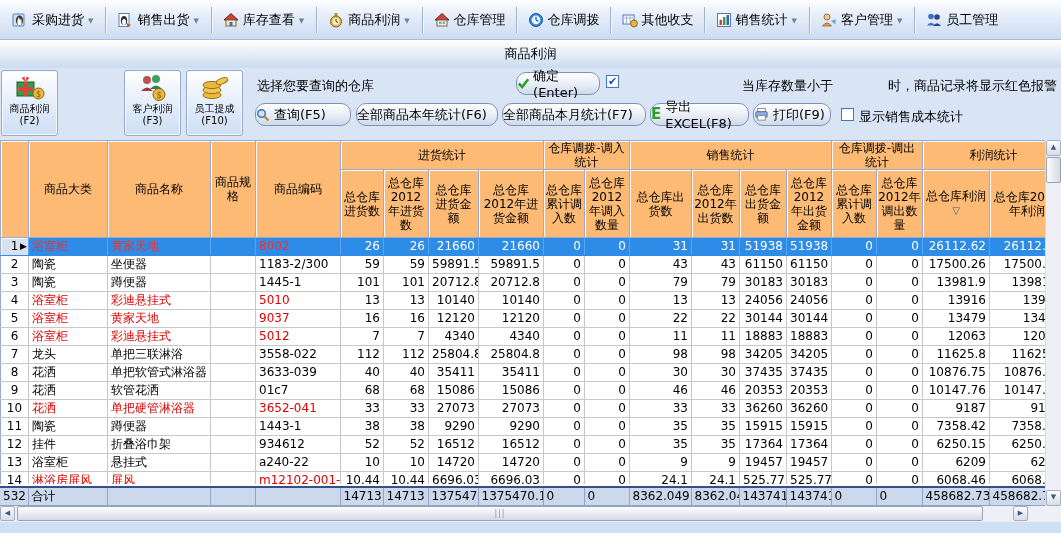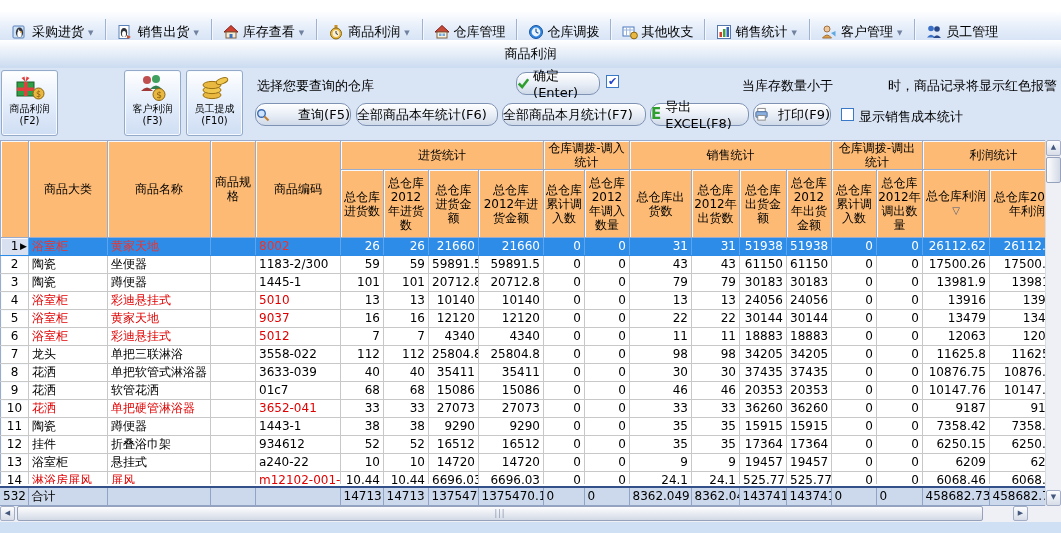--- a/index.html
+++ b/index.html
@@ -1,19 +1,19 @@
 <!DOCTYPE html>
 <html><head>
 <meta charset="utf-8">
 <style>
   html,body{margin:0;padding:0;background:#fff;}
   .app{position:relative;width:1061px;height:533px;overflow:hidden;background:#fff;
        font-family:"DejaVu Sans",sans-serif;color:#000;}
   
-  .toolbar{position:absolute;left:0;top:12px;width:1061px;height:40px;
+  .toolbar{position:absolute;left:0;top:0;width:1061px;height:40px;
     background:linear-gradient(#fdfeff,#e3ecf9 45%,#cddcf2);
     border-bottom:1px solid #a7bcd9;display:flex;align-items:center;padding-left:6px;box-sizing:border-box;}
   .tb-item{display:flex;align-items:center;gap:4px;padding:3px 6px;font-size:13px;cursor:default;border-radius:3px;}
   .tb-drop{font-size:7px;color:#7182a0;padding:2px 2px 0 0;}
   .tb-sep{width:0;height:26px;border-left:1px solid #9fb2d0;border-right:1px solid #f4f8fe;margin:0 4px;}
   
   .title-band{position:absolute;left:0;top:40px;width:1061px;height:28px;
     background:linear-gradient(#ffffff,#cbdbf1);text-align:center;line-height:28px;font-size:13px;}
   
   .panel{position:absolute;left:0;top:68px;width:1061px;height:72px;background:#d9e4f5;}
@@ -22,21 +22,21 @@
     box-shadow:inset 0 0 0 1px #f7fbff;box-sizing:border-box;padding-top:2px;cursor:pointer;}
   .side-btn svg{display:block;margin:0 auto;}
   .lbl{position:absolute;font-size:13px;white-space:nowrap;}
   .combo{position:absolute;left:387px;top:73px;width:125px;height:21px;background:#fff;border:1px solid #7f9db9;
     box-sizing:border-box;font-size:12px;display:flex;align-items:center;}
   .combo-text{flex:1;padding-left:3px;}
   .combo-btn{width:17px;height:17px;margin:1px;background:linear-gradient(#f3f8ff,#c7d9f2);border:1px solid #8fa8cc;
     border-radius:2px;font-size:6px;line-height:7px;text-align:center;color:#33527e;cursor:pointer;}
   .btn{position:absolute;height:23px;border:1px solid #7e93b4;border-radius:10px;
     background:linear-gradient(#fefefe,#e7edf6 55%,#cfd9e8);font-size:13px;display:flex;align-items:center;
-    justify-content:space-between;gap:4px;box-sizing:border-box;cursor:pointer;box-shadow:inset 0 1px 0 #fff;}
+    justify-content:flex-start;gap:4px;box-sizing:border-box;cursor:pointer;box-shadow:inset 0 1px 0 #fff;}
   .cb{position:absolute;width:13px;height:13px;background:#fff;border:1px solid #3a78c8;box-sizing:border-box;
     font-size:11px;line-height:11px;text-align:center;color:#2244cc;font-weight:bold;cursor:pointer;}
   .thr{position:absolute;left:833px;top:72px;width:45px;height:20px;border:1px solid #7f9db9;font-size:12px;
     padding-left:4px;box-sizing:border-box;font-family:"DejaVu Sans",sans-serif;}
   .excel-e{color:#2f9e2f;font-weight:bold;font-size:15px;line-height:13px;}
   
   .grid-wrap{position:absolute;left:0;top:140px;width:1045px;height:344px;overflow:hidden;background:#fff;}
   table.grid{border-collapse:collapse;table-layout:fixed;width:1064px;}
   table.grid th{background:#fdba74;border:1px solid #9aabcc;box-shadow:inset 1px 1px 0 #f6f9fd;
     font-weight:normal;font-size:12px;text-align:center;padding:0 1px;overflow:hidden;line-height:14px;}

